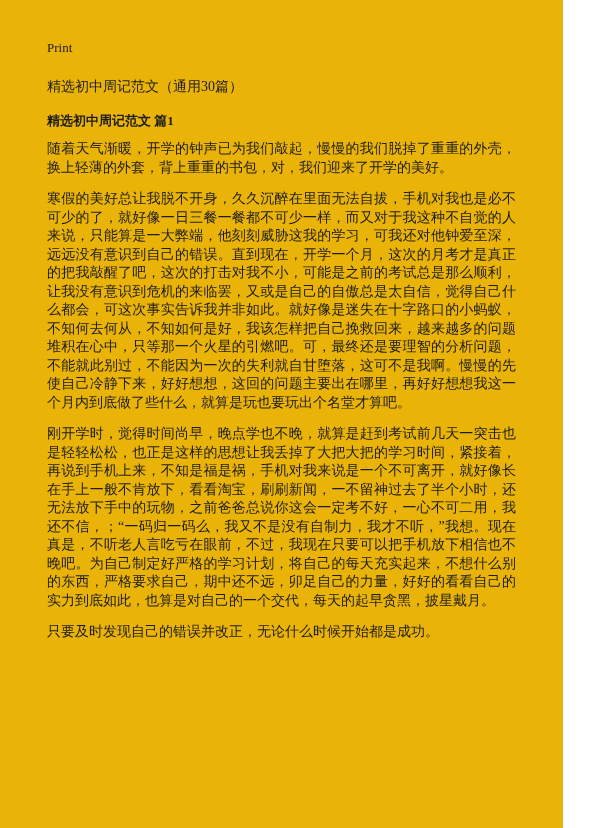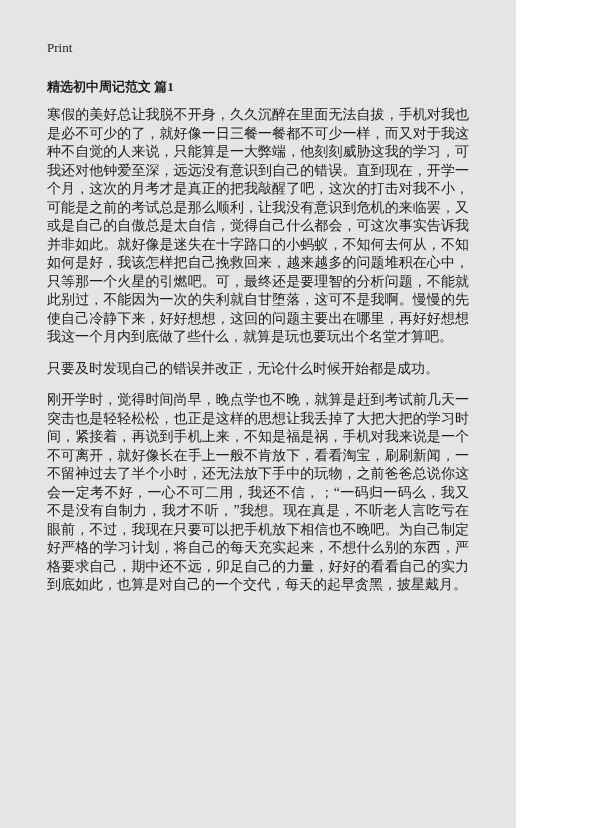--- a/index.html
+++ b/index.html
@@ -3,23 +3,23 @@
 <meta charset="utf-8">
 <style>
   * { margin: 0; padding: 0; box-sizing: border-box; }
   html, body {
     width: 600px;
     background: #ffffff;
     font-family: "Liberation Serif", "DejaVu Serif", serif;
     color: #1c1c1c;
   }
   .page {
-    width: 516px;
+    width: 563px;
     min-height: 828px;
-    background: #e5e5e5;
+    background: #eab308;
     padding: 40px 47px 20px 47px;
   }
   .print-link {
     font-size: 13px;
     color: #1c1c1c;
     margin-bottom: 22px;
     cursor: pointer;
     width: -moz-fit-content;
     width: fit-content;
   }
@@ -49,25 +49,27 @@
   }
 </style>
 </head>
 <body>
 
 <div class="page">
 
   <div class="print-link">Print</div>
 
 
+  <div class="subtitle">精选初中周记范文（通用30篇）</div>
 
   <h2 class="section-heading">精选初中周记范文 篇1</h2>
 
+  <p class="para">随着天气渐暖，开学的钟声已为我们敲起，慢慢的我们脱掉了重重的外壳，换上轻薄的外套，背上重重的书包，对，我们迎来了开学的美好。</p>
 
   <p class="para">寒假的美好总让我脱不开身，久久沉醉在里面无法自拔，手机对我也是必不可少的了，就好像一日三餐一餐都不可少一样，而又对于我这种不自觉的人来说，只能算是一大弊端，他刻刻威胁这我的学习，可我还对他钟爱至深，远远没有意识到自己的错误。直到现在，开学一个月，这次的月考才是真正的把我敲醒了吧，这次的打击对我不小，可能是之前的考试总是那么顺利，让我没有意识到危机的来临罢，又或是自己的自傲总是太自信，觉得自己什么都会，可这次事实告诉我并非如此。就好像是迷失在十字路口的小蚂蚁，不知何去何从，不知如何是好，我该怎样把自己挽救回来，越来越多的问题堆积在心中，只等那一个火星的引燃吧。可，最终还是要理智的分析问题，不能就此别过，不能因为一次的失利就自甘堕落，这可不是我啊。慢慢的先使自己冷静下来，好好想想，这回的问题主要出在哪里，再好好想想我这一个月内到底做了些什么，就算是玩也要玩出个名堂才算吧。</p>
 
+  <p class="para">刚开学时，觉得时间尚早，晚点学也不晚，就算是赶到考试前几天一突击也是轻轻松松，也正是这样的思想让我丢掉了大把大把的学习时间，紧接着，再说到手机上来，不知是福是祸，手机对我来说是一个不可离开，就好像长在手上一般不肯放下，看看淘宝，刷刷新闻，一不留神过去了半个小时，还无法放下手中的玩物，之前爸爸总说你这会一定考不好，一心不可二用，我还不信，；“一码归一码么，我又不是没有自制力，我才不听，”我想。现在真是，不听老人言吃亏在眼前，不过，我现在只要可以把手机放下相信也不晚吧。为自己制定好严格的学习计划，将自己的每天充实起来，不想什么别的东西，严格要求自己，期中还不远，卯足自己的力量，好好的看看自己的实力到底如此，也算是对自己的一个交代，每天的起早贪黑，披星戴月。</p>
+
   <p class="para">只要及时发现自己的错误并改正，无论什么时候开始都是成功。</p>
-
-  <p class="para">刚开学时，觉得时间尚早，晚点学也不晚，就算是赶到考试前几天一突击也是轻轻松松，也正是这样的思想让我丢掉了大把大把的学习时间，紧接着，再说到手机上来，不知是福是祸，手机对我来说是一个不可离开，就好像长在手上一般不肯放下，看看淘宝，刷刷新闻，一不留神过去了半个小时，还无法放下手中的玩物，之前爸爸总说你这会一定考不好，一心不可二用，我还不信，；“一码归一码么，我又不是没有自制力，我才不听，”我想。现在真是，不听老人言吃亏在眼前，不过，我现在只要可以把手机放下相信也不晚吧。为自己制定好严格的学习计划，将自己的每天充实起来，不想什么别的东西，严格要求自己，期中还不远，卯足自己的力量，好好的看看自己的实力到底如此，也算是对自己的一个交代，每天的起早贪黑，披星戴月。</p>
 
 
 
 </div>
 
 </body></html>

